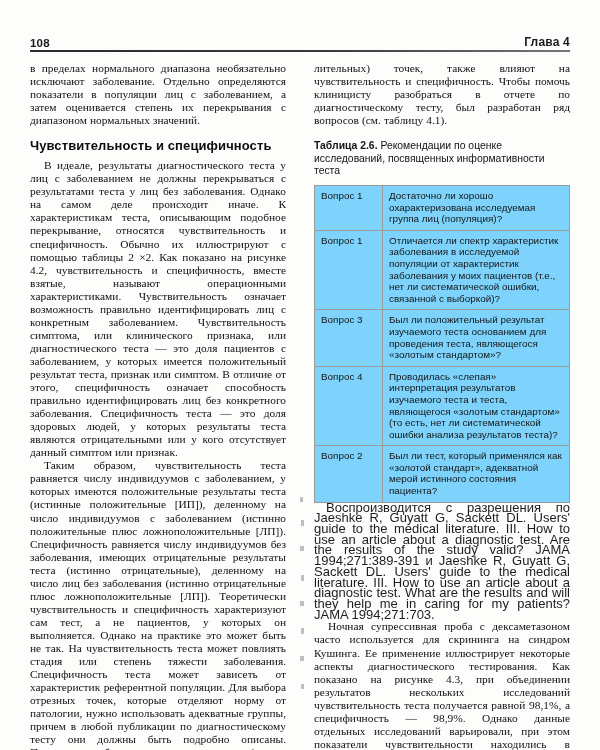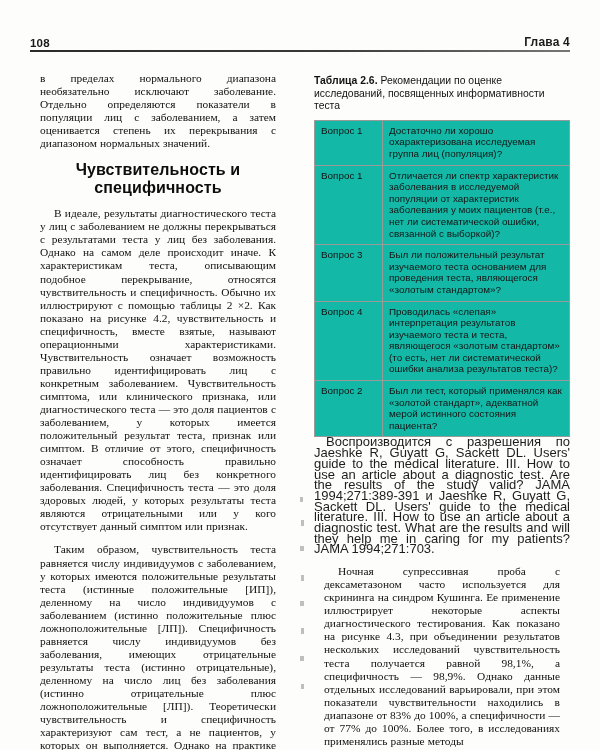--- a/index.html
+++ b/index.html
@@ -63,58 +63,58 @@
   
   .col {
     position: absolute;
     top: 62px;
     width: 256px;
   }
   .col-left  { left: 30px; }
   .col-right { left: 314px; }
 
   p.body {
-    margin: 10px;
+    margin: 0;
     font-size: 11.4px;
     line-height: 13.05px;
     text-align: justify;
     text-indent: 14px;
     hyphens: manual;
     word-spacing: 0.02em;
   }
   p.body.noindent { text-indent: 0; }
   p.body + p.body { margin-top: 0; }
 
   h2.section {
     margin: 11px 0 6px 0;
     font-family: "Liberation Sans", sans-serif;
-    font-size: 16px;
-    font-weight: bold;
-    text-align: center;
+    font-size: 13px;
+    font-weight: bold;
+    text-align: left;
     letter-spacing: 0.1px;
     color: #0d0d0d;
   }
 
   
   .table-caption {
     margin: 13px 0 7px 0;
     font-family: "Liberation Sans", sans-serif;
     font-size: 10.4px;
     line-height: 12.6px;
     color: #121212;
   }
   .table-caption .lead {
     font-weight: bold;
   }
 
   table.qtable {
     width: 256px;
     border-collapse: collapse;
     table-layout: fixed;
-    background: #14b8a6;
+    background: #7dd3fc;
   }
   table.qtable td {
     border: 1px solid #9a9a98;
     padding: 4px 5px 5px 6px;
     vertical-align: top;
     font-family: "Liberation Sans", sans-serif;
     font-size: 9.9px;
     line-height: 11.6px;
     color: #141414;
   }
@@ -157,20 +157,21 @@
   <div class="col col-left">
     <p class="body noindent">в пределах нормального диапазона необязательно исключают заболевание. Отдельно определяются показатели в популяции лиц с заболеванием, а затем оценивается степень их перекрывания с диапазоном нормальных значений.</p>
 
     <h2 class="section">Чувствительность и специфичность</h2>
 
     <p class="body">В идеале, результаты диагностического теста у лиц с заболеванием не должны перекрываться с результатами теста у лиц без заболевания. Однако на самом деле происходит иначе. К характеристикам теста, описывающим подобное перекрывание, относятся чувствительность и специфичность. Обычно их иллюстрируют с помощью таблицы 2 ×2. Как показано на рисунке 4.2, чувствительность и специфичность, вместе взятые, называют операционными характеристиками. Чувствительность означает возможность правильно идентифицировать лиц с конкретным заболеванием. Чувствительность симптома, или клинического признака, или диагностического теста — это доля пациентов с заболеванием, у которых имеется положительный результат теста, признак или симптом. В отличие от этого, специфичность означает способность правильно идентифицировать лиц без конкретного заболевания. Специфичность теста — это доля здоровых людей, у которых результаты теста являются отрицательными или у кого отсутствует данный симптом или признак.</p>
     <p class="body">Таким образом, чувствительность теста равняется числу индивидуумов с заболеванием, у которых имеются положительные результаты теста (истинные положительные [ИП]), деленному на число индивидуумов с заболеванием (истинно положительные плюс ложноположительные [ЛП]). Специфичность равняется числу индивидуумов без заболевания, имеющих отрицательные результаты теста (истинно отрицательные), деленному на число лиц без заболевания (истинно отрицательные плюс ложноположительные [ЛП]). Теоретически чувствительность и специфичность характеризуют сам тест, а не пациентов, у которых он выполняется. Однако на практике это может быть не так. На чувствительность теста может повлиять стадия или степень тяжести заболевания. Специфичность теста может зависеть от характеристик референтной популяции. Для выбора отрезных точек, которые отделяют норму от патологии, нужно использовать адекватные группы, причем в любой публикации по диагностическому тесту они должны быть подробно описаны. Показатели, выбранные в качестве отрезных (разде-</p>
   </div>
 
   <div class="col col-right">
+    <p class="body noindent">лительных) точек, также влияют на чувствительность и специфичность. Чтобы помочь клиницисту разобраться в отчете по диагностическому тесту, был разработан ряд вопросов (см. таблицу 4.1).</p>
 
     <div class="table-caption">
       <span class="lead">Таблица 2.6.</span><span> Рекомендации по оценке исследований, посвященных информативности теста</span>
     </div>
 
     <table class="qtable">
       <tbody>
         <tr>
           <td class="qlabel">Вопрос 1</td>
           <td>Достаточно ли хорошо охарактеризована исследуемая группа лиц (популяция)?</td>

